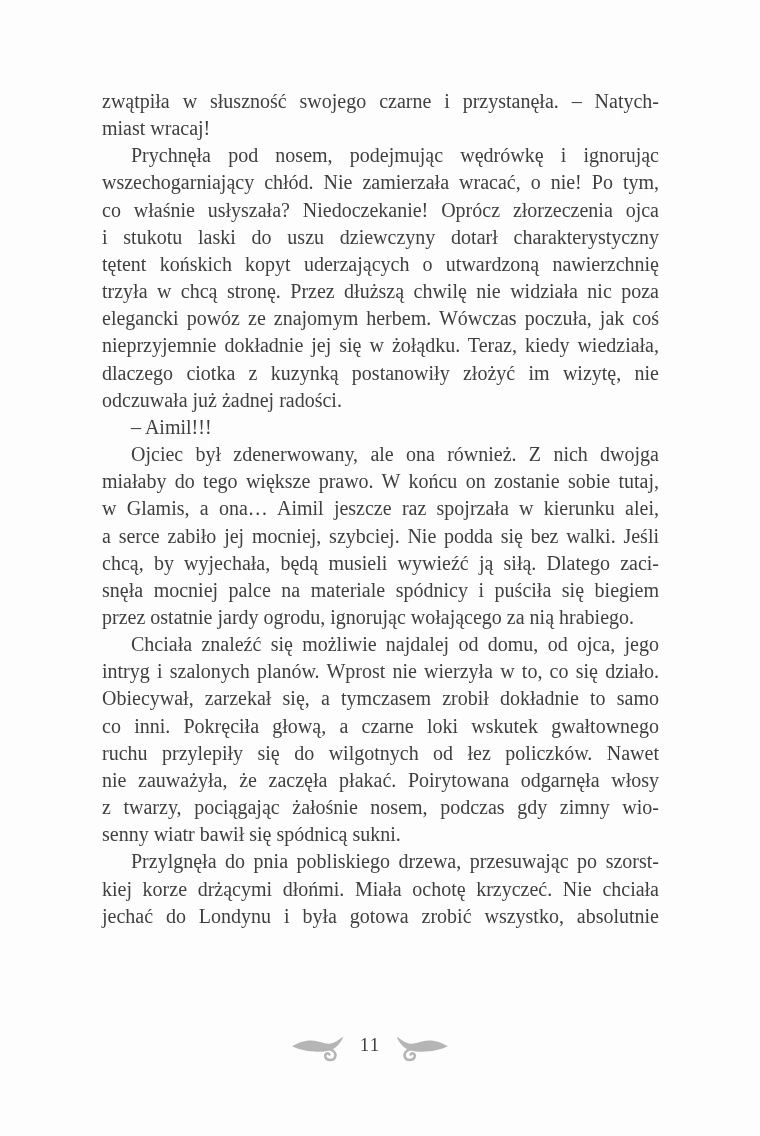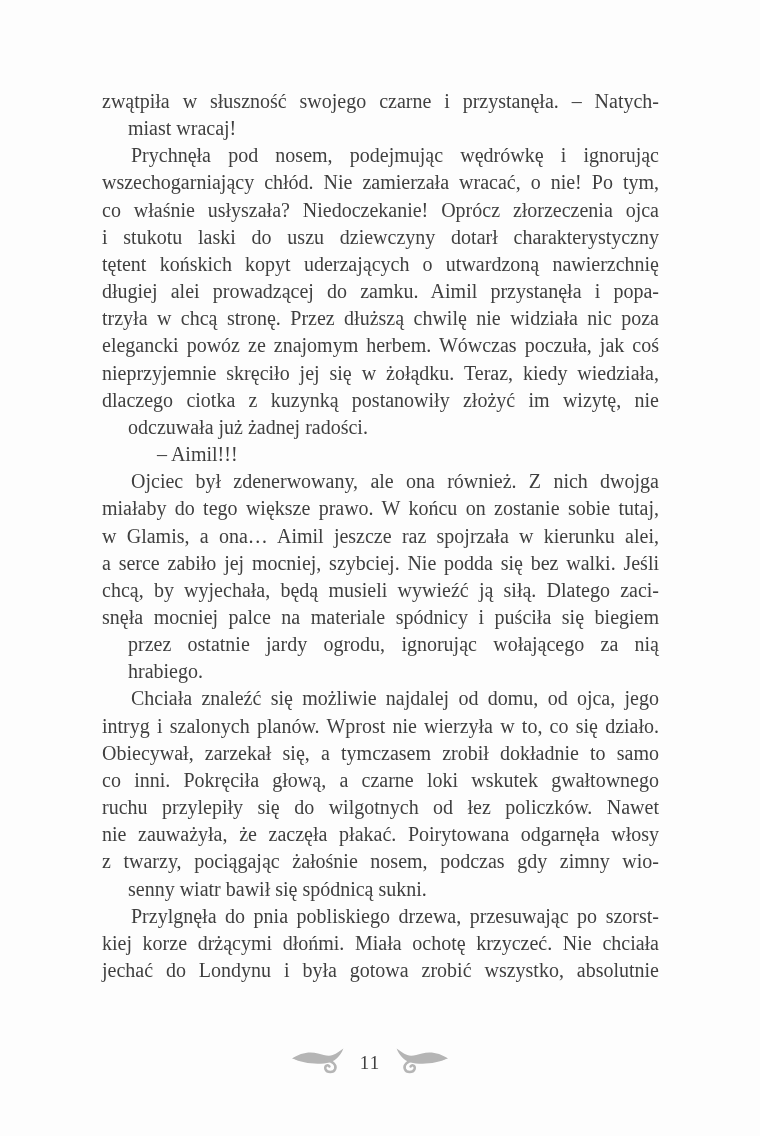--- a/index.html
+++ b/index.html
@@ -18,28 +18,27 @@
     position:absolute;left:102px;top:88px;width:557px;
     font-size:20px;line-height:27.15px;
     -webkit-font-smoothing:antialiased;
   }
   .line{
     text-align:justify;
     text-align-last:justify;
   }
   .line.para-end{
     text-align-last:left;
-    margin-left:26px;
   }
   .line.indent{
     text-indent:29px;
   }
   .page-footer{
     position:absolute;left:0;top:1034px;width:740px;height:40px;
-    display:flex;align-items:flex-end;justify-content:center;gap:15px;
+    display:flex;align-items:flex-start;justify-content:center;gap:15px;
   }
   .page-number{
     font-size:19px;color:var(--text-color);letter-spacing:1px;
   }
   .flourish{
     color:var(--ornament-color);
     width:54px;height:28px;display:inline-block;
   }
   .flourish svg{width:100%;height:100%;display:block;}
   .flourish.right svg{transform:scaleX(-1);}
@@ -50,24 +49,23 @@
 <div class="page">
 
   <main class="text-block">
       <div class="line">zwątpiła w słuszność swojego czarne i przystanęła. – Natych-</div>
       <div class="line para-end">miast wracaj!</div>
       <div class="line indent">Prychnęła pod nosem, podejmując wędrówkę i ignorując</div>
       <div class="line">wszechogarniający chłód. Nie zamierzała wracać, o nie! Po tym,</div>
       <div class="line">co właśnie usłyszała? Niedoczekanie! Oprócz złorzeczenia ojca</div>
       <div class="line">i stukotu laski do uszu dziewczyny dotarł charakterystyczny</div>
       <div class="line">tętent końskich kopyt uderzających o utwardzoną nawierzchnię</div>
-      <div class="line">długiej alei prowadzącej do zamku. Aimil przystanęła i popa-</div>
       <div class="line">trzyła w chcą stronę. Przez dłuższą chwilę nie widziała nic poza</div>
       <div class="line">elegancki powóz ze znajomym herbem. Wówczas poczuła, jak coś</div>
-      <div class="line">nieprzyjemnie skręciło jej się w żołądku. Teraz, kiedy wiedziała,</div>
+      <div class="line">nieprzyjemnie dokładnie jej się w żołądku. Teraz, kiedy wiedziała,</div>
       <div class="line">dlaczego ciotka z kuzynką postanowiły złożyć im wizytę, nie</div>
       <div class="line para-end">odczuwała już żadnej radości.</div>
       <div class="line indent para-end">– Aimil!!!</div>
       <div class="line indent">Ojciec był zdenerwowany, ale ona również. Z nich dwojga</div>
       <div class="line">miałaby do tego większe prawo. W końcu on zostanie sobie tutaj,</div>
       <div class="line">w Glamis, a ona… Aimil jeszcze raz spojrzała w kierunku alei,</div>
       <div class="line">a serce zabiło jej mocniej, szybciej. Nie podda się bez walki. Jeśli</div>
       <div class="line">chcą, by wyjechała, będą musieli wywieźć ją siłą. Dlatego zaci-</div>
       <div class="line">snęła mocniej palce na materiale spódnicy i puściła się biegiem</div>
       <div class="line para-end">przez ostatnie jardy ogrodu, ignorując wołającego za nią hrabiego.</div>

